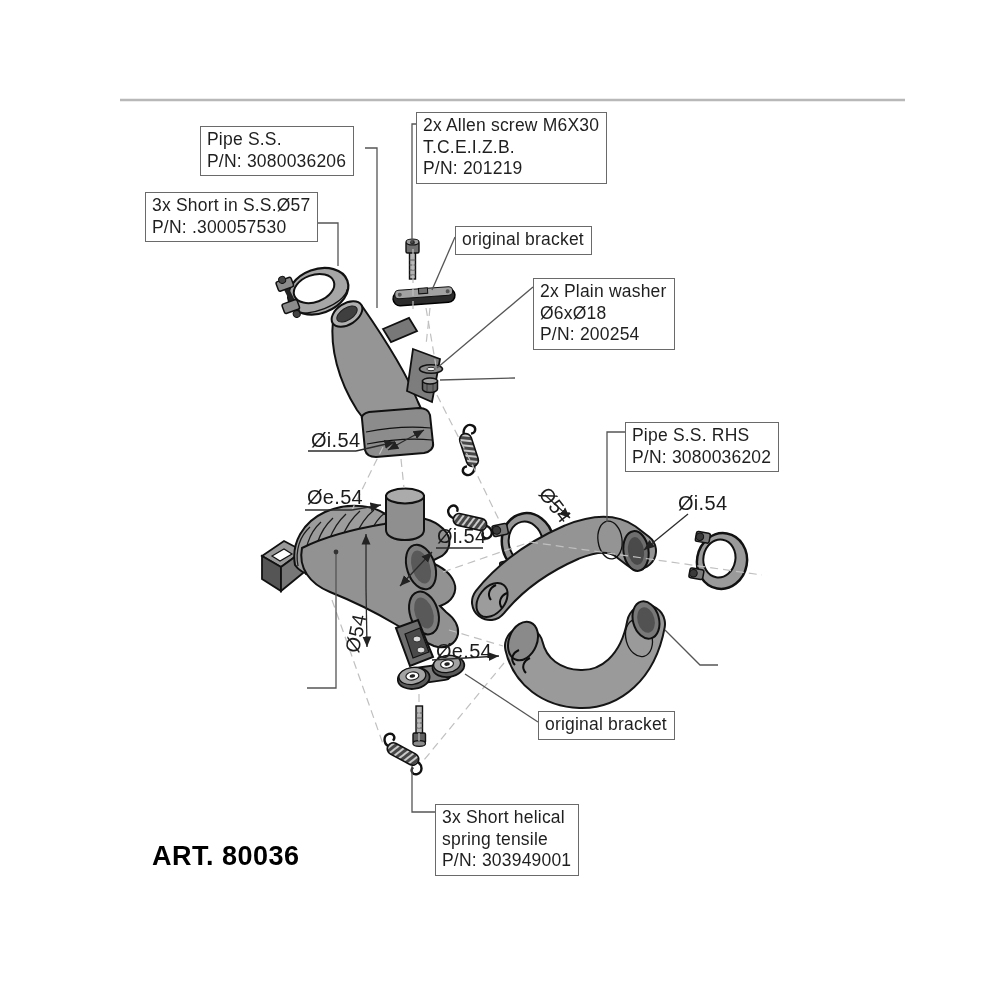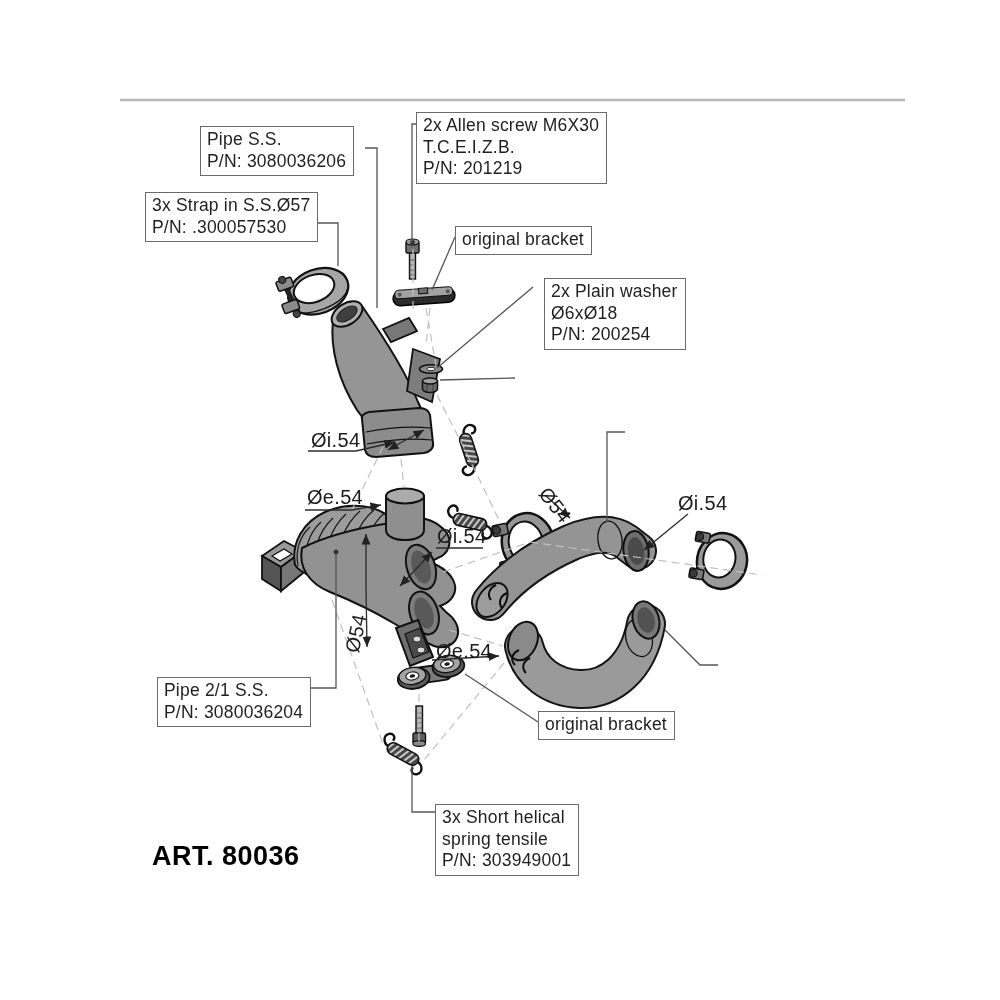--- a/index.html
+++ b/index.html
@@ -260,41 +260,41 @@
   <div>P/N: 3080036206</div>
 </div>
 
 <div class="callout" style="left:416px;top:112px">
   <div>2x Allen screw M6X30</div>
   <div>T.C.E.I.Z.B.</div>
   <div>P/N: 201219</div>
 </div>
 
 <div class="callout" style="left:145px;top:192px">
-  <div>3x Strap in S.S.Ø57</div>
+  <div>3x Short in S.S.Ø57</div>
   <div>P/N: .300057530</div>
 </div>
 
 <div class="callout" style="left:455px;top:226px">
   <div>original bracket</div>
 </div>
 
-<div class="callout" style="left:544px;top:278px">
+<div class="callout" style="left:533px;top:278px">
   <div>2x Plain washer</div>
   <div>Ø6xØ18</div>
   <div>P/N: 200254</div>
 </div>
 
 
-
-
-<div class="callout" style="left:157px;top:677px">
-  <div>Pipe 2/1 S.S.</div>
-  <div>P/N: 3080036204</div>
-</div>
+<div class="callout" style="left:625px;top:422px">
+  <div>Pipe S.S. RHS</div>
+  <div>P/N: 3080036202</div>
+</div>
+
+
 
 <div class="callout" style="left:538px;top:711px">
   <div>original bracket</div>
 </div>
 
 <div class="callout" style="left:435px;top:804px">
   <div>3x Short helical</div>
   <div>spring tensile</div>
   <div>P/N: 303949001</div>
 </div>

